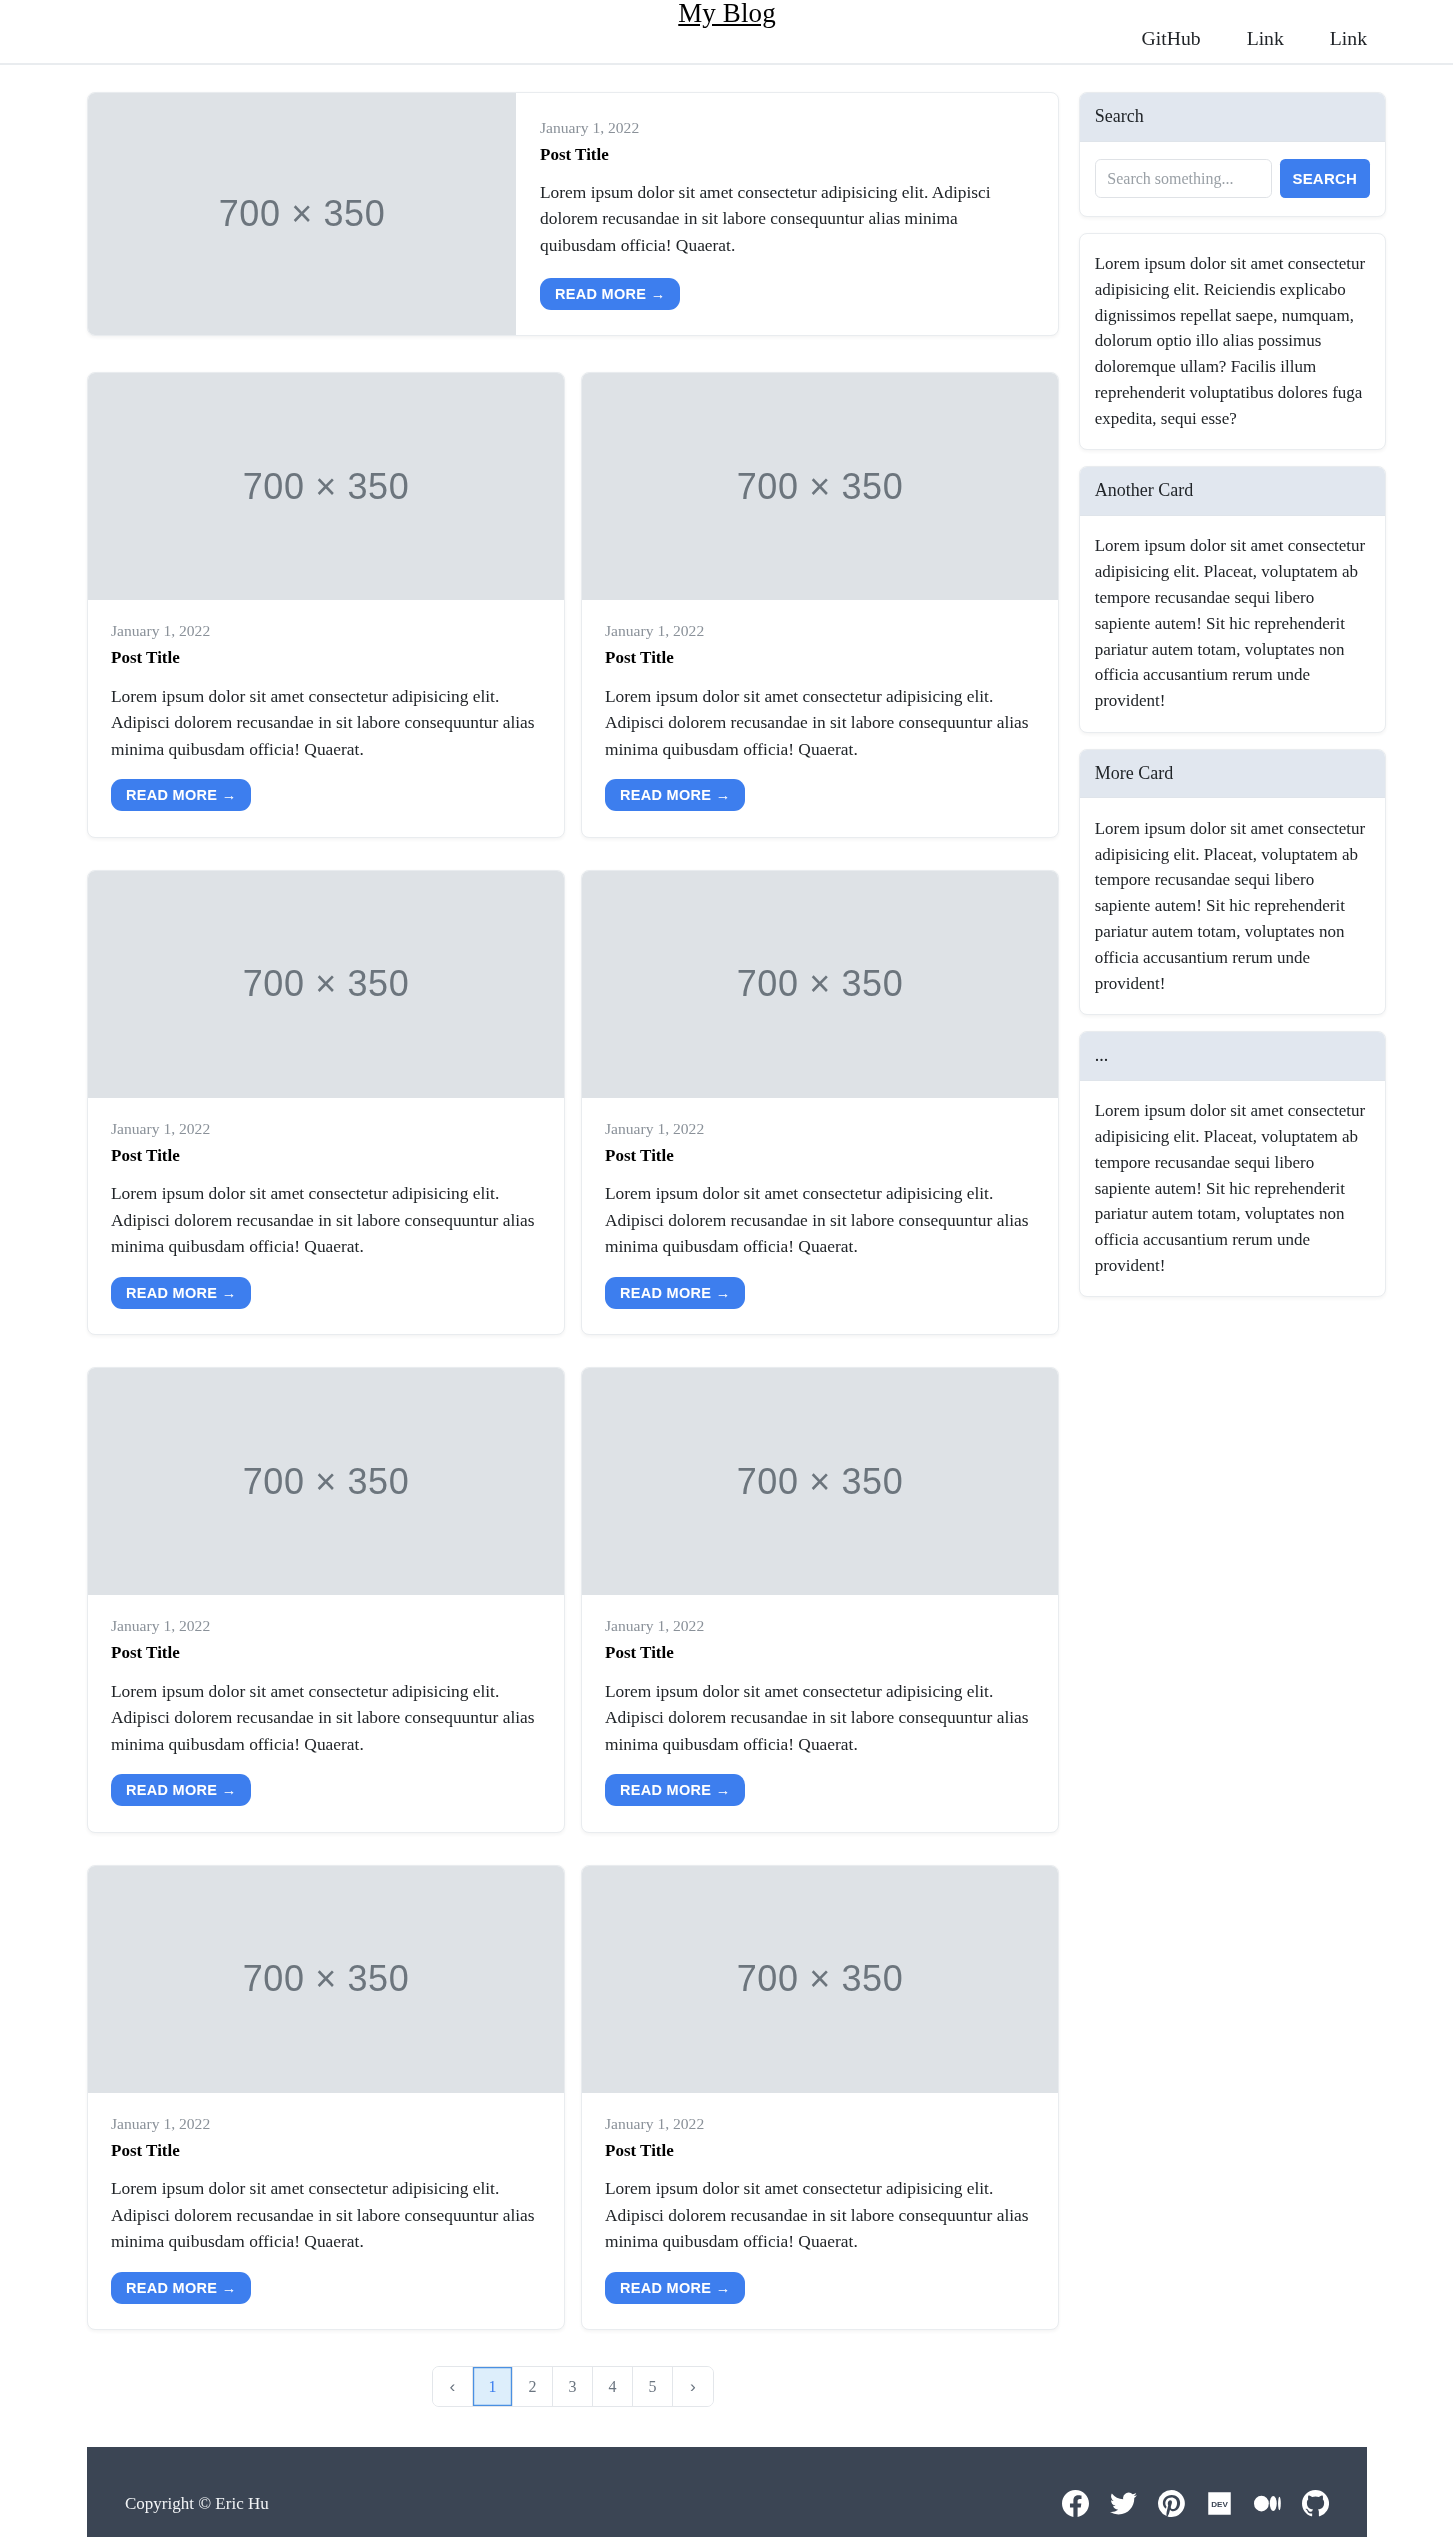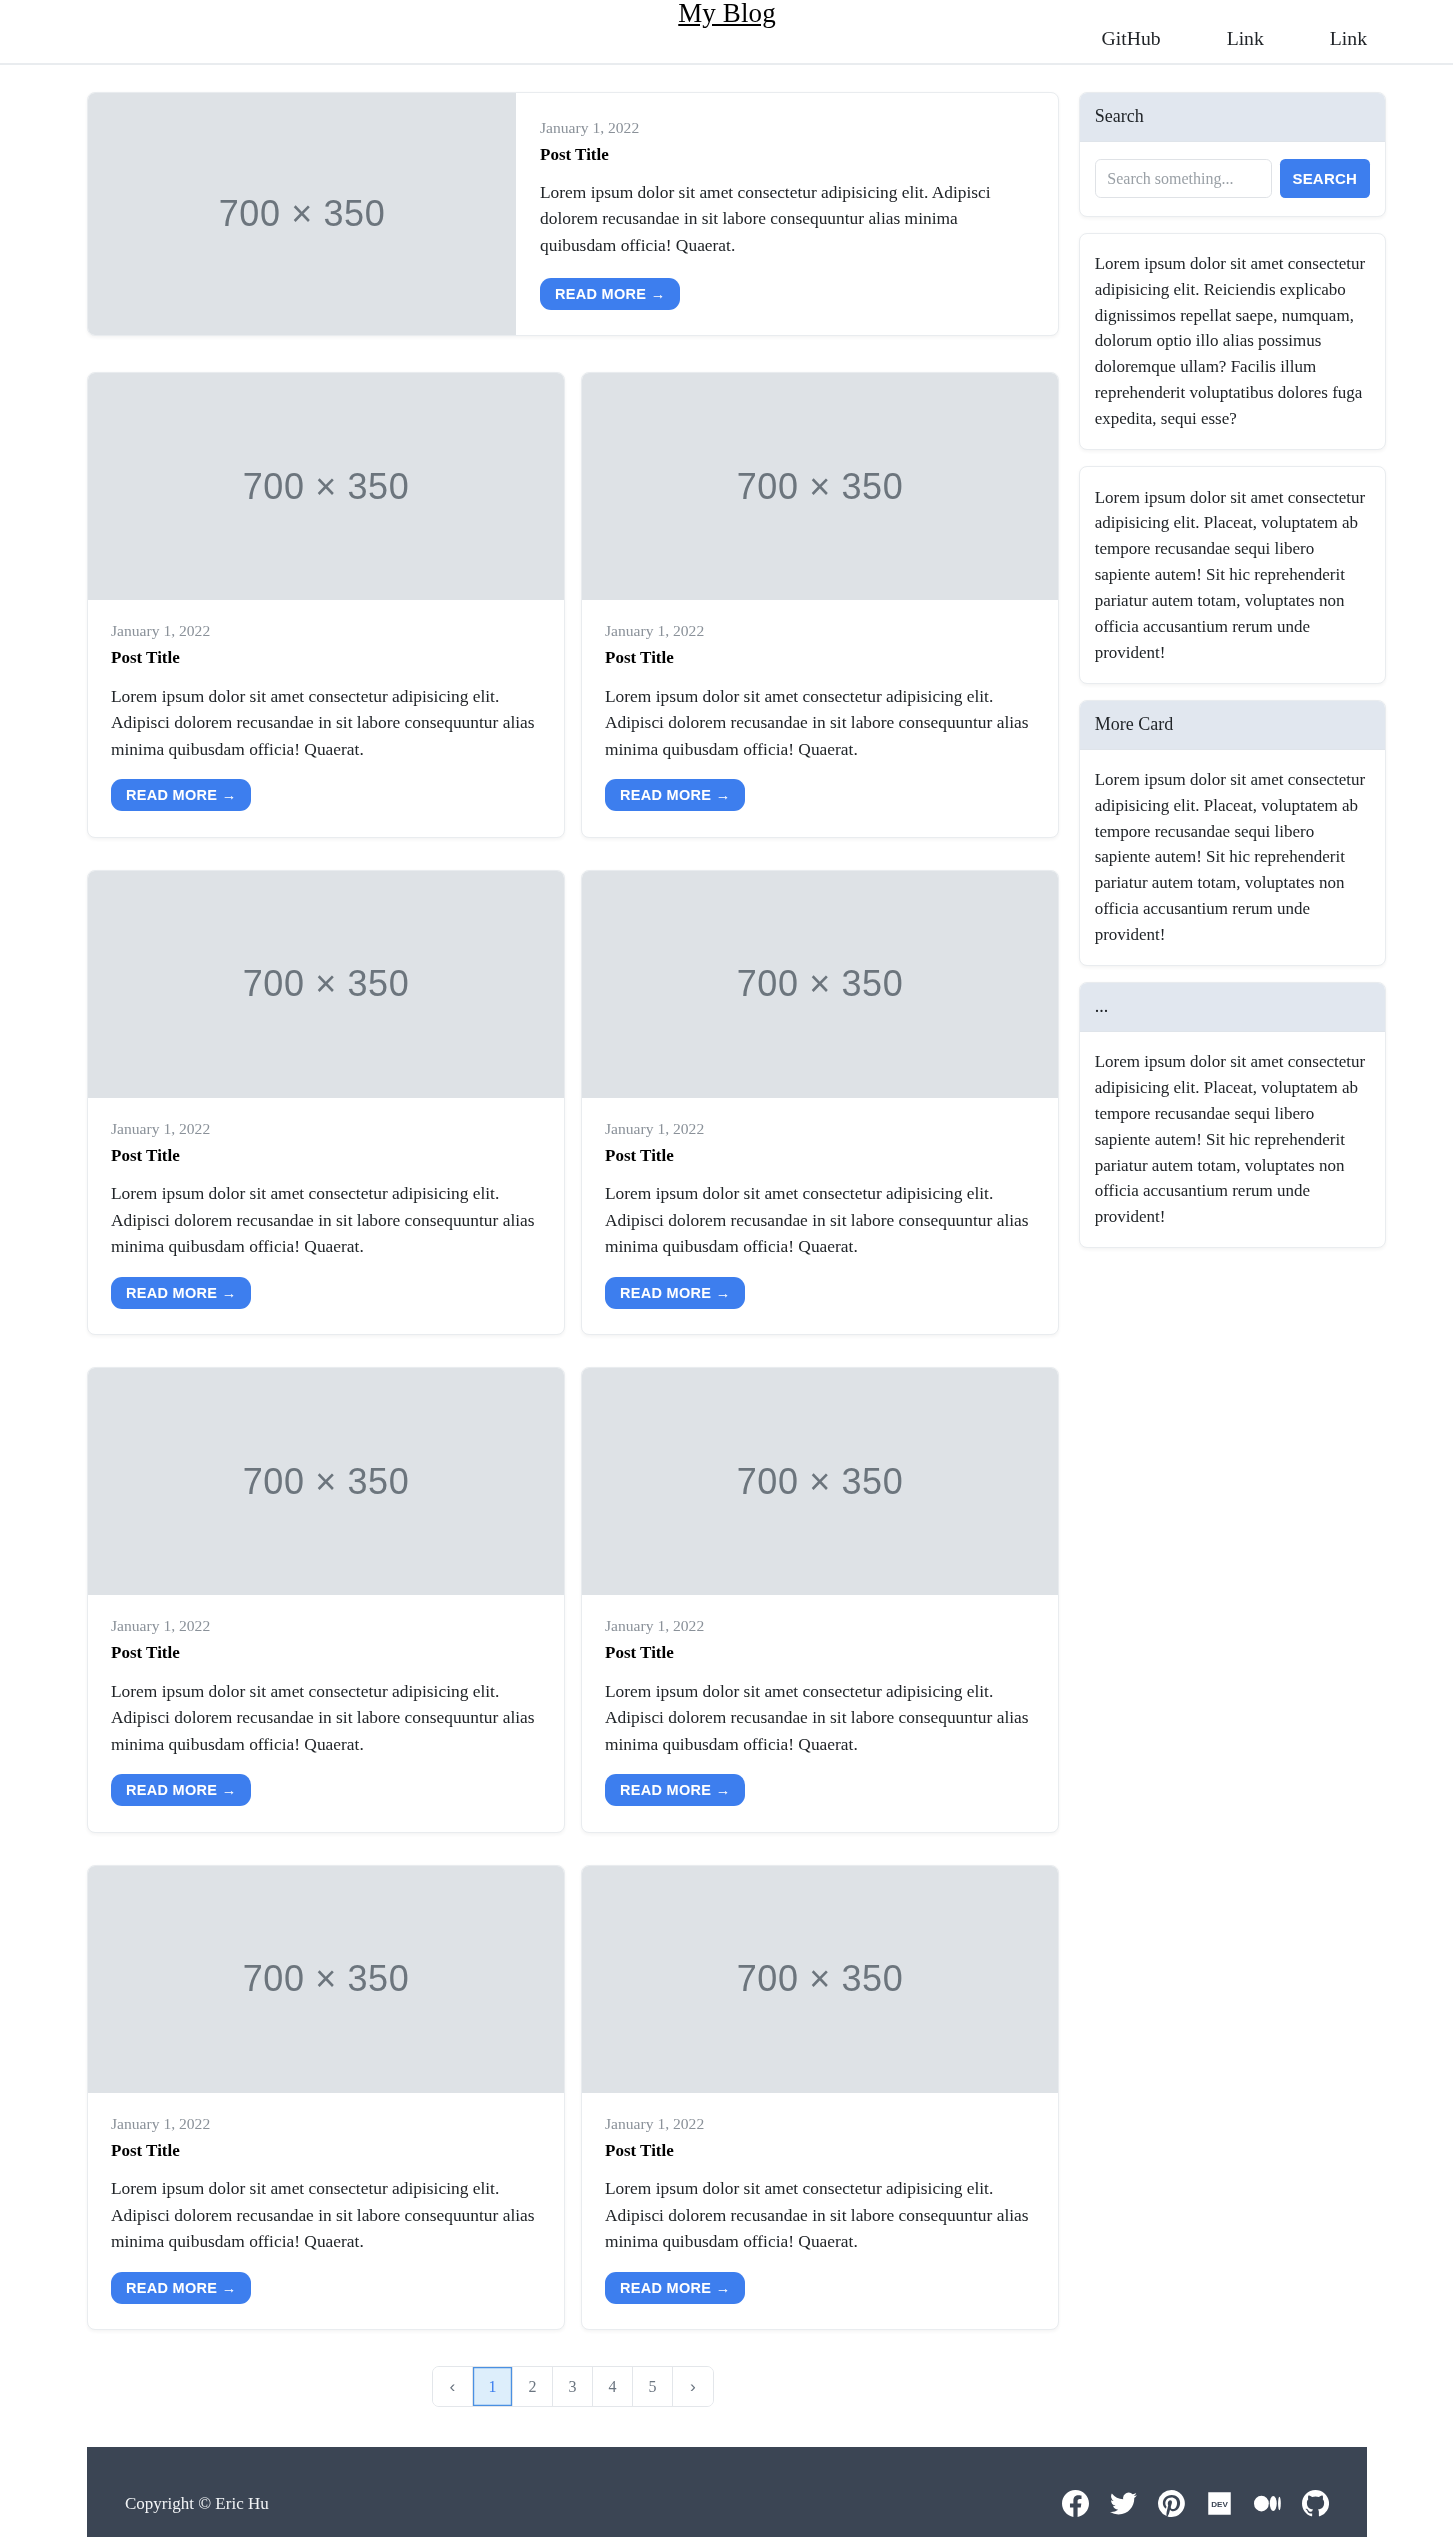--- a/index.html
+++ b/index.html
@@ -28,21 +28,21 @@
     font-weight: 400;
     color: #000000;
     letter-spacing: 0.1px;
     line-height: 1;
     white-space: nowrap;
   }
   .nav {
     margin-left: auto;
     display: flex;
     align-items: center;
-    gap: 66px;
+    gap: 46px;
   }
   .nav-link {
     font-size: 19.7px;
     color: #212529;
     text-decoration: none;
     white-space: nowrap;
   }
 
   
   .page {
@@ -381,20 +381,21 @@
       </div>
     </section>
 
     <section class="card widget">
       <div class="widget-body">
         <p class="widget-text">Lorem ipsum dolor sit amet consectetur adipisicing elit. Reiciendis explicabo dignissimos repellat saepe, numquam, dolorum optio illo alias possimus doloremque ullam? Facilis illum reprehenderit voluptatibus dolores fuga expedita, sequi esse?</p>
       </div>
     </section>
 
     <section class="card widget">
+      <div class="widget-head">Another Card</div>
       <div class="widget-body">
         <p class="widget-text">Lorem ipsum dolor sit amet consectetur adipisicing elit. Placeat, voluptatem ab tempore recusandae sequi libero sapiente autem! Sit hic reprehenderit pariatur autem totam, voluptates non officia accusantium rerum unde provident!</p>
       </div>
     </section>
 
     <section class="card widget">
       <div class="widget-head">More Card</div>
       <div class="widget-body">
         <p class="widget-text">Lorem ipsum dolor sit amet consectetur adipisicing elit. Placeat, voluptatem ab tempore recusandae sequi libero sapiente autem! Sit hic reprehenderit pariatur autem totam, voluptates non officia accusantium rerum unde provident!</p>
       </div>

